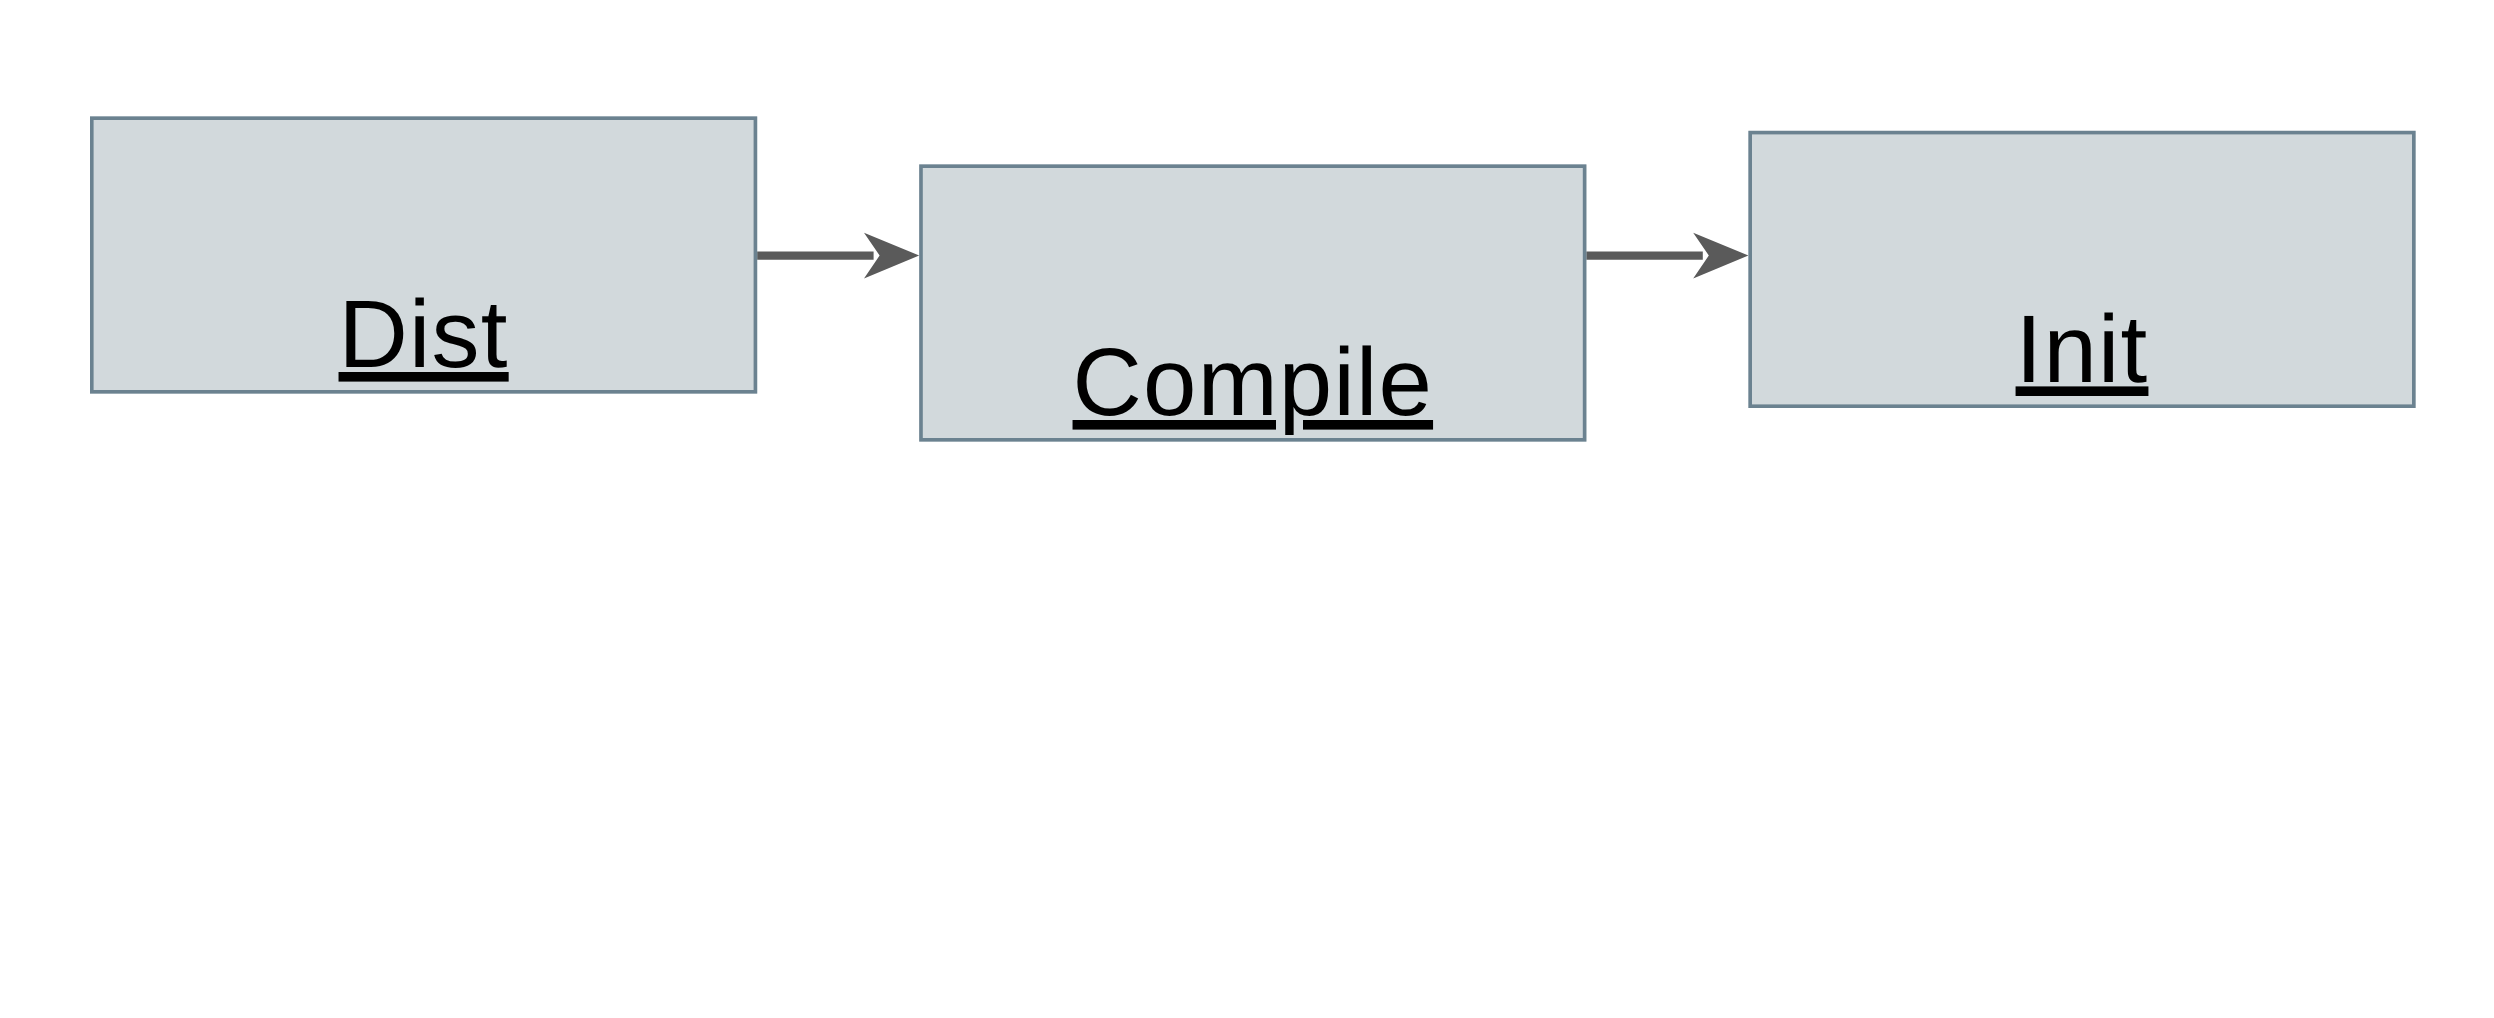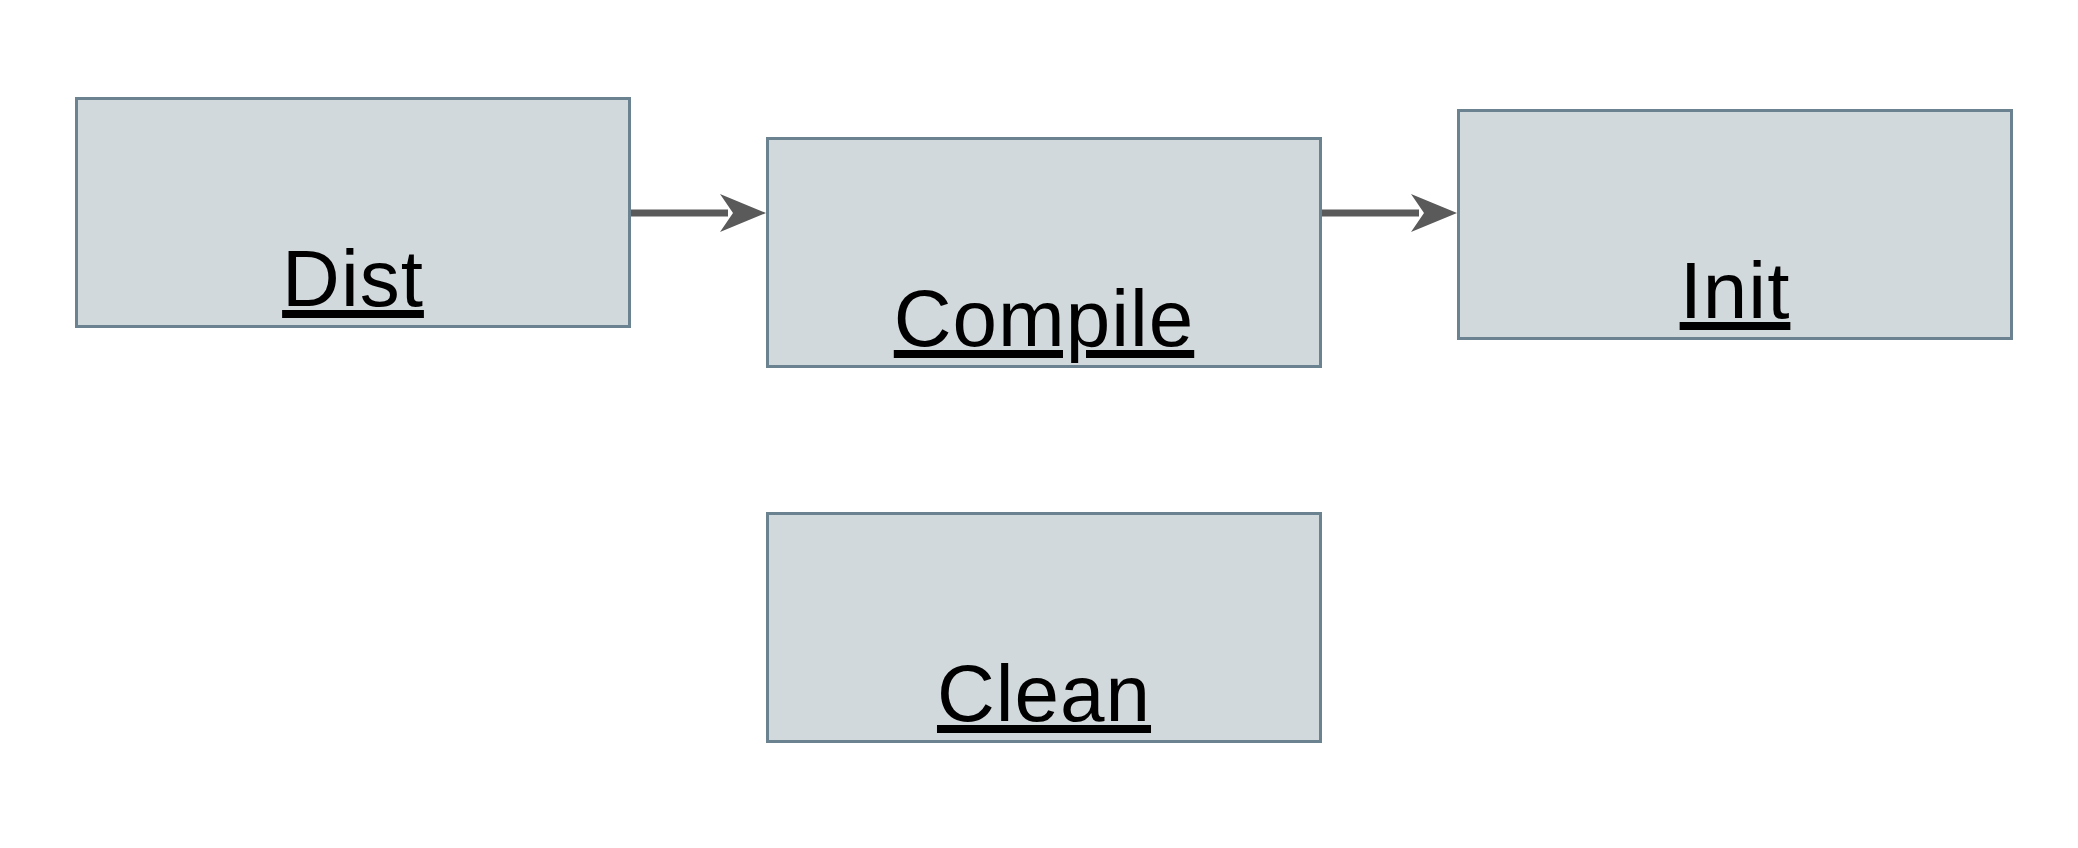--- a/index.html
+++ b/index.html
@@ -68,17 +68,14 @@
   </div>
 
   <div class="node node-compile">
     <span class="node-label">Compile</span>
   </div>
 
   <div class="node node-init">
     <span class="node-label">Init</span>
   </div>
 
-  <div class="node node-clean">
-    <span class="node-label">Clean</span>
-  </div>
 
 </div>
 
 </body></html>

